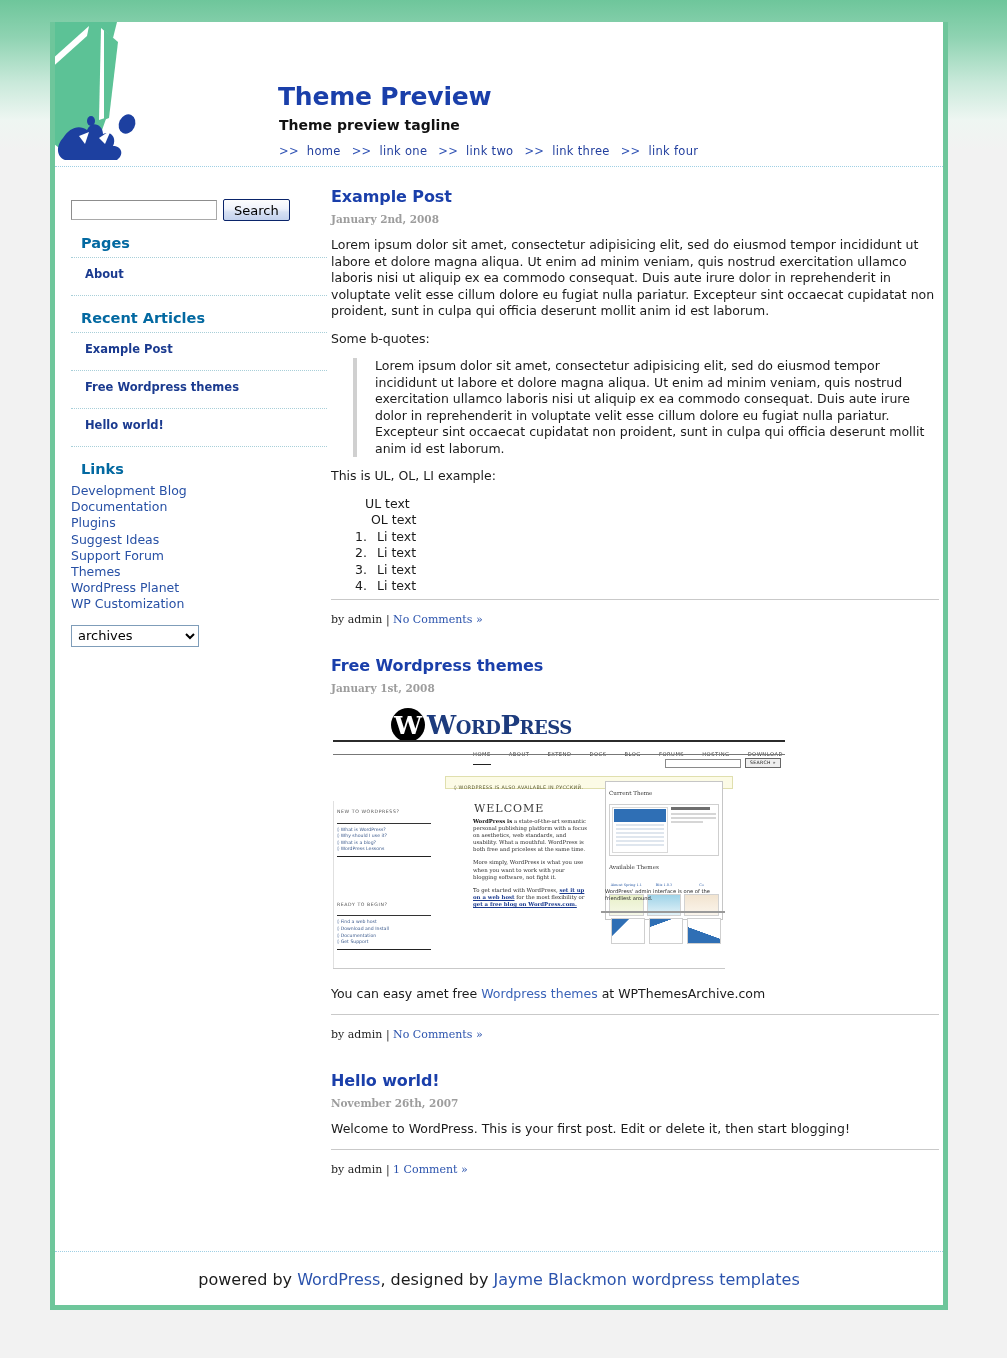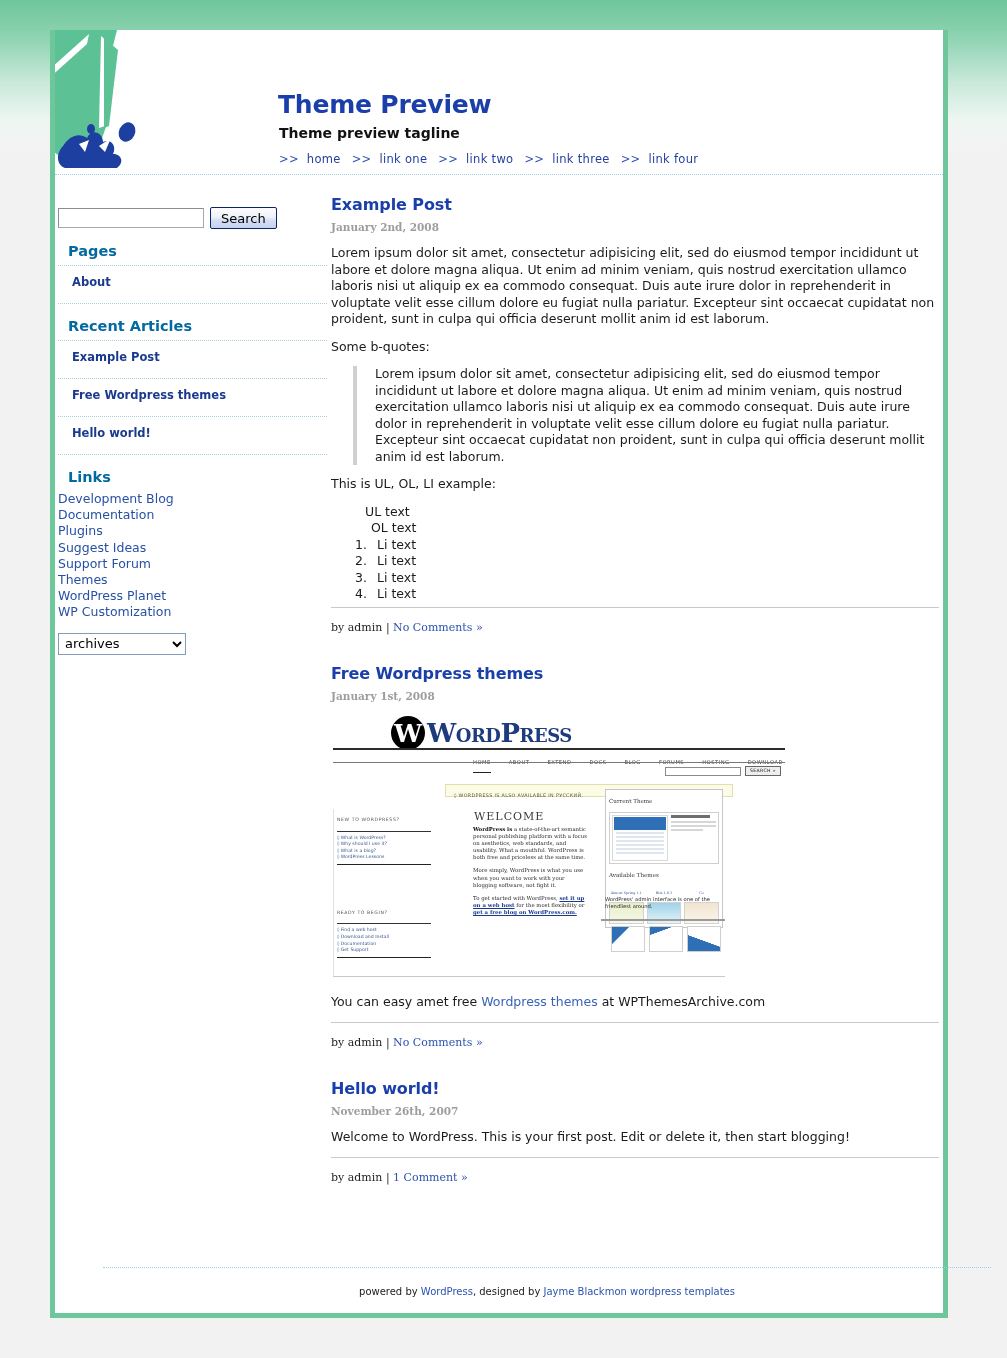--- a/index.html
+++ b/index.html
@@ -10,21 +10,21 @@
     background:#f2f2f2;
     position:relative;
     overflow:hidden;
   }
   #bg-gradient{
     position:absolute; left:0; top:0; width:1007px; height:150px;
     background:linear-gradient(to bottom,#6ec69b 0%,#8fd3b2 25%,#c9e9da 55%,#eef6f2 80%,#f2f2f2 100%);
     z-index:0;
   }
   #page-frame{
-    position:absolute; left:50px; top:30px;
+    position:absolute; left:50px; top:22px;
     width:898px; height:1288px;
     background:#ffffff;
     border-left:5px solid #6ec69b;
     border-bottom:5px solid #6ec69b;
     border-right:5px solid #6ec69b;
     z-index:2;
   }
   
   #header{
     position:relative; height:145px;
@@ -46,21 +46,21 @@
     position:absolute; left:222px; top:122px;
     font-size:11.5px; color:#2d4fae; letter-spacing:0.3px;
   }
   #topnav .sep{ color:#3355b5; margin:0 4px 0 2px; }
   #topnav a{ color:#223f9e; text-decoration:none; margin-right:5px; }
 
   
   #content-wrap{ position:relative; }
   #sidebar{
     position:absolute; left:0px; top:32px; width:272px;
-    padding-left:3px;
+    padding-left:16px;
     font-size:12px;
   }
   #searchform{
     display:flex; align-items:center; gap:6px; margin-bottom:14px;
     padding-left:0px;
   }
   #s{
     width:146px; height:20px;
     border:1px solid #a9a9a9; border-top-color:#8d8d8d; border-left-color:#8d8d8d;
     background:#fff; font-size:12px; padding:1px 3px;
@@ -221,21 +221,21 @@
   .wps-shots .sh2{ background:linear-gradient(160deg,#2f6fb5 22%,#ffffff 23%); }
   .wps-shots .sh3{ background:linear-gradient(200deg,#ffffff 55%,#2f6fb5 56%); }
   .wps-framebot{ position:absolute; left:0; top:262px; width:392px; height:1px; background:#c9c9c9; }
   .wps-framesep{ position:absolute; left:0; top:95px; width:1px; height:168px; background:#e0e0e0; }
 
   
   #footer{
     position:absolute; left:0; bottom:0; width:888px;
     border-top:1px dotted #9fcfe4;
     padding:18px 0 16px 0;
-    text-align:center; font-size:10px; color:#1b1b1b;margin-left:48px;
+    text-align:center; font-size:16px; color:#1b1b1b;
   }
   #footer a{ color:#2b53ad; text-decoration:none; }
 </style>
 </head>
 <body>
 
 <div id="bg-gradient"></div>
 
 <div id="page-frame">
 

